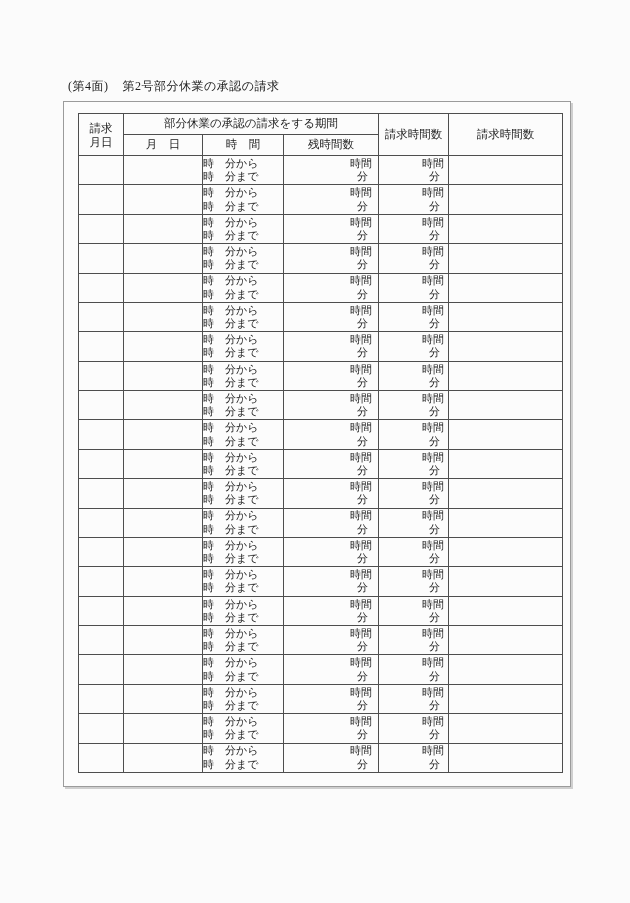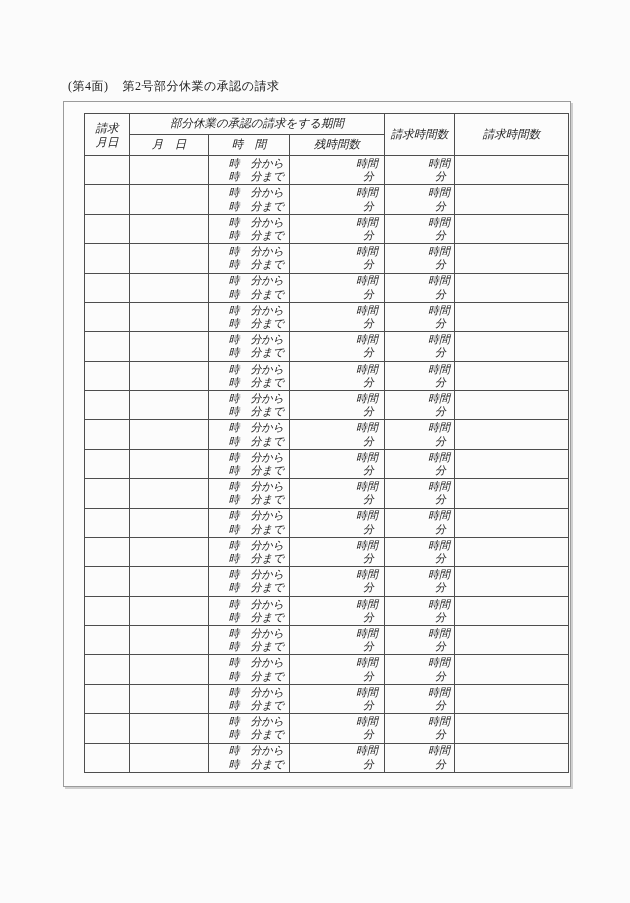--- a/index.html
+++ b/index.html
@@ -25,26 +25,25 @@
     left: 63px;
     top: 101px;
     width: 508px;
     height: 686px;
     border: 1px solid #9b9b9b;
     box-shadow: 2px 2px 0 #cfcfcf;
     background: #fcfcfc;
   }
   table.form-table {
     position: absolute;
-    left: 20px;
+    left: 14px;
     top: 11px;
     border-collapse: collapse;
     table-layout: fixed;
     width: 485px;
-    font-style: italic;
   }
   .form-table th, .form-table td {
     border: 1px solid #4e4e4e;
     font-weight: normal;
     overflow: hidden;
   }
   thead th {
     font-size: 11.5px;
     line-height: 13.5px;
     text-align: center;
@@ -52,21 +51,21 @@
     height: 21px;
   }
   .hdr-two-line div { line-height: 14px; }
   tbody td {
     height: 29.38px;
     font-size: 11px;
     line-height: 13.2px;
     vertical-align: middle;
     padding: 0;
   }
-  td.c3 { text-align: right; padding-right: 5px; }
+  td.c3 { padding-right: 5px; }
   td.c4 { text-align: right; padding-right: 6px; }
   td.c5 { text-align: right; padding-right: 4px; }
   .min  { padding-right: 4px; }
 </style>
 </head>
 <body>
 
 <div class="page-title">
   <span>(第4面)</span><span class="title-main">第2号部分休業の承認の請求</span>
 </div>

